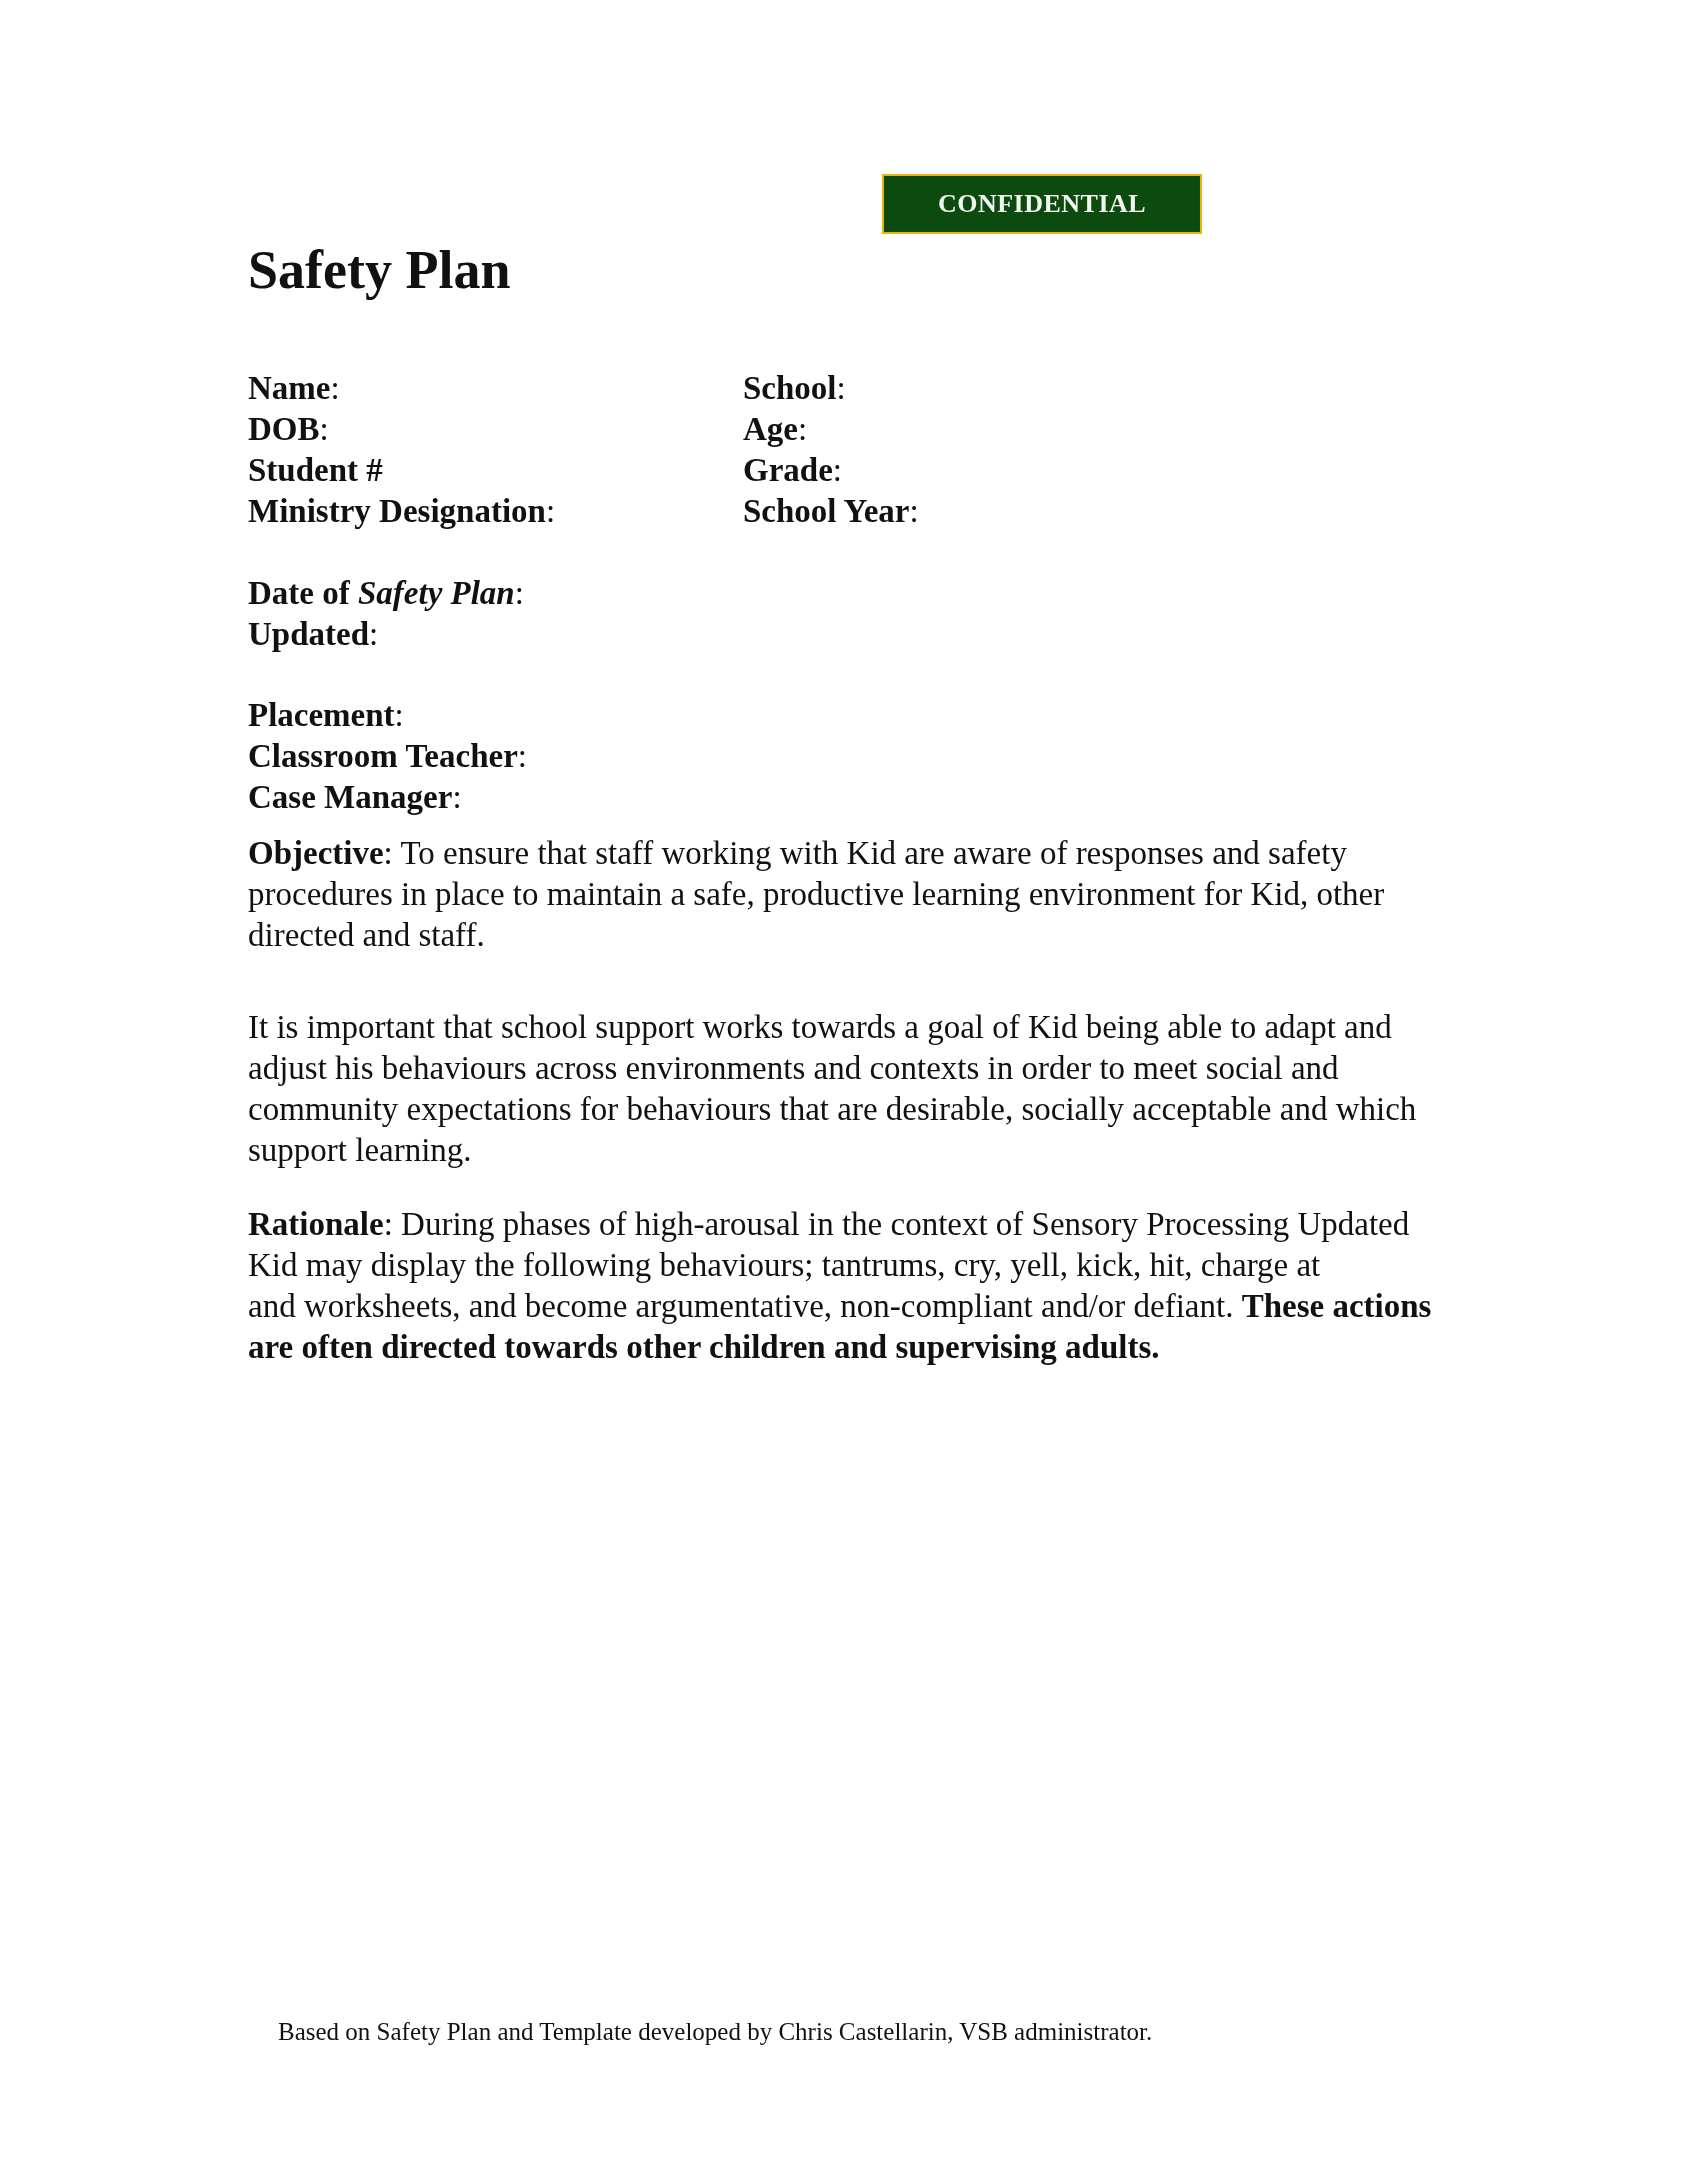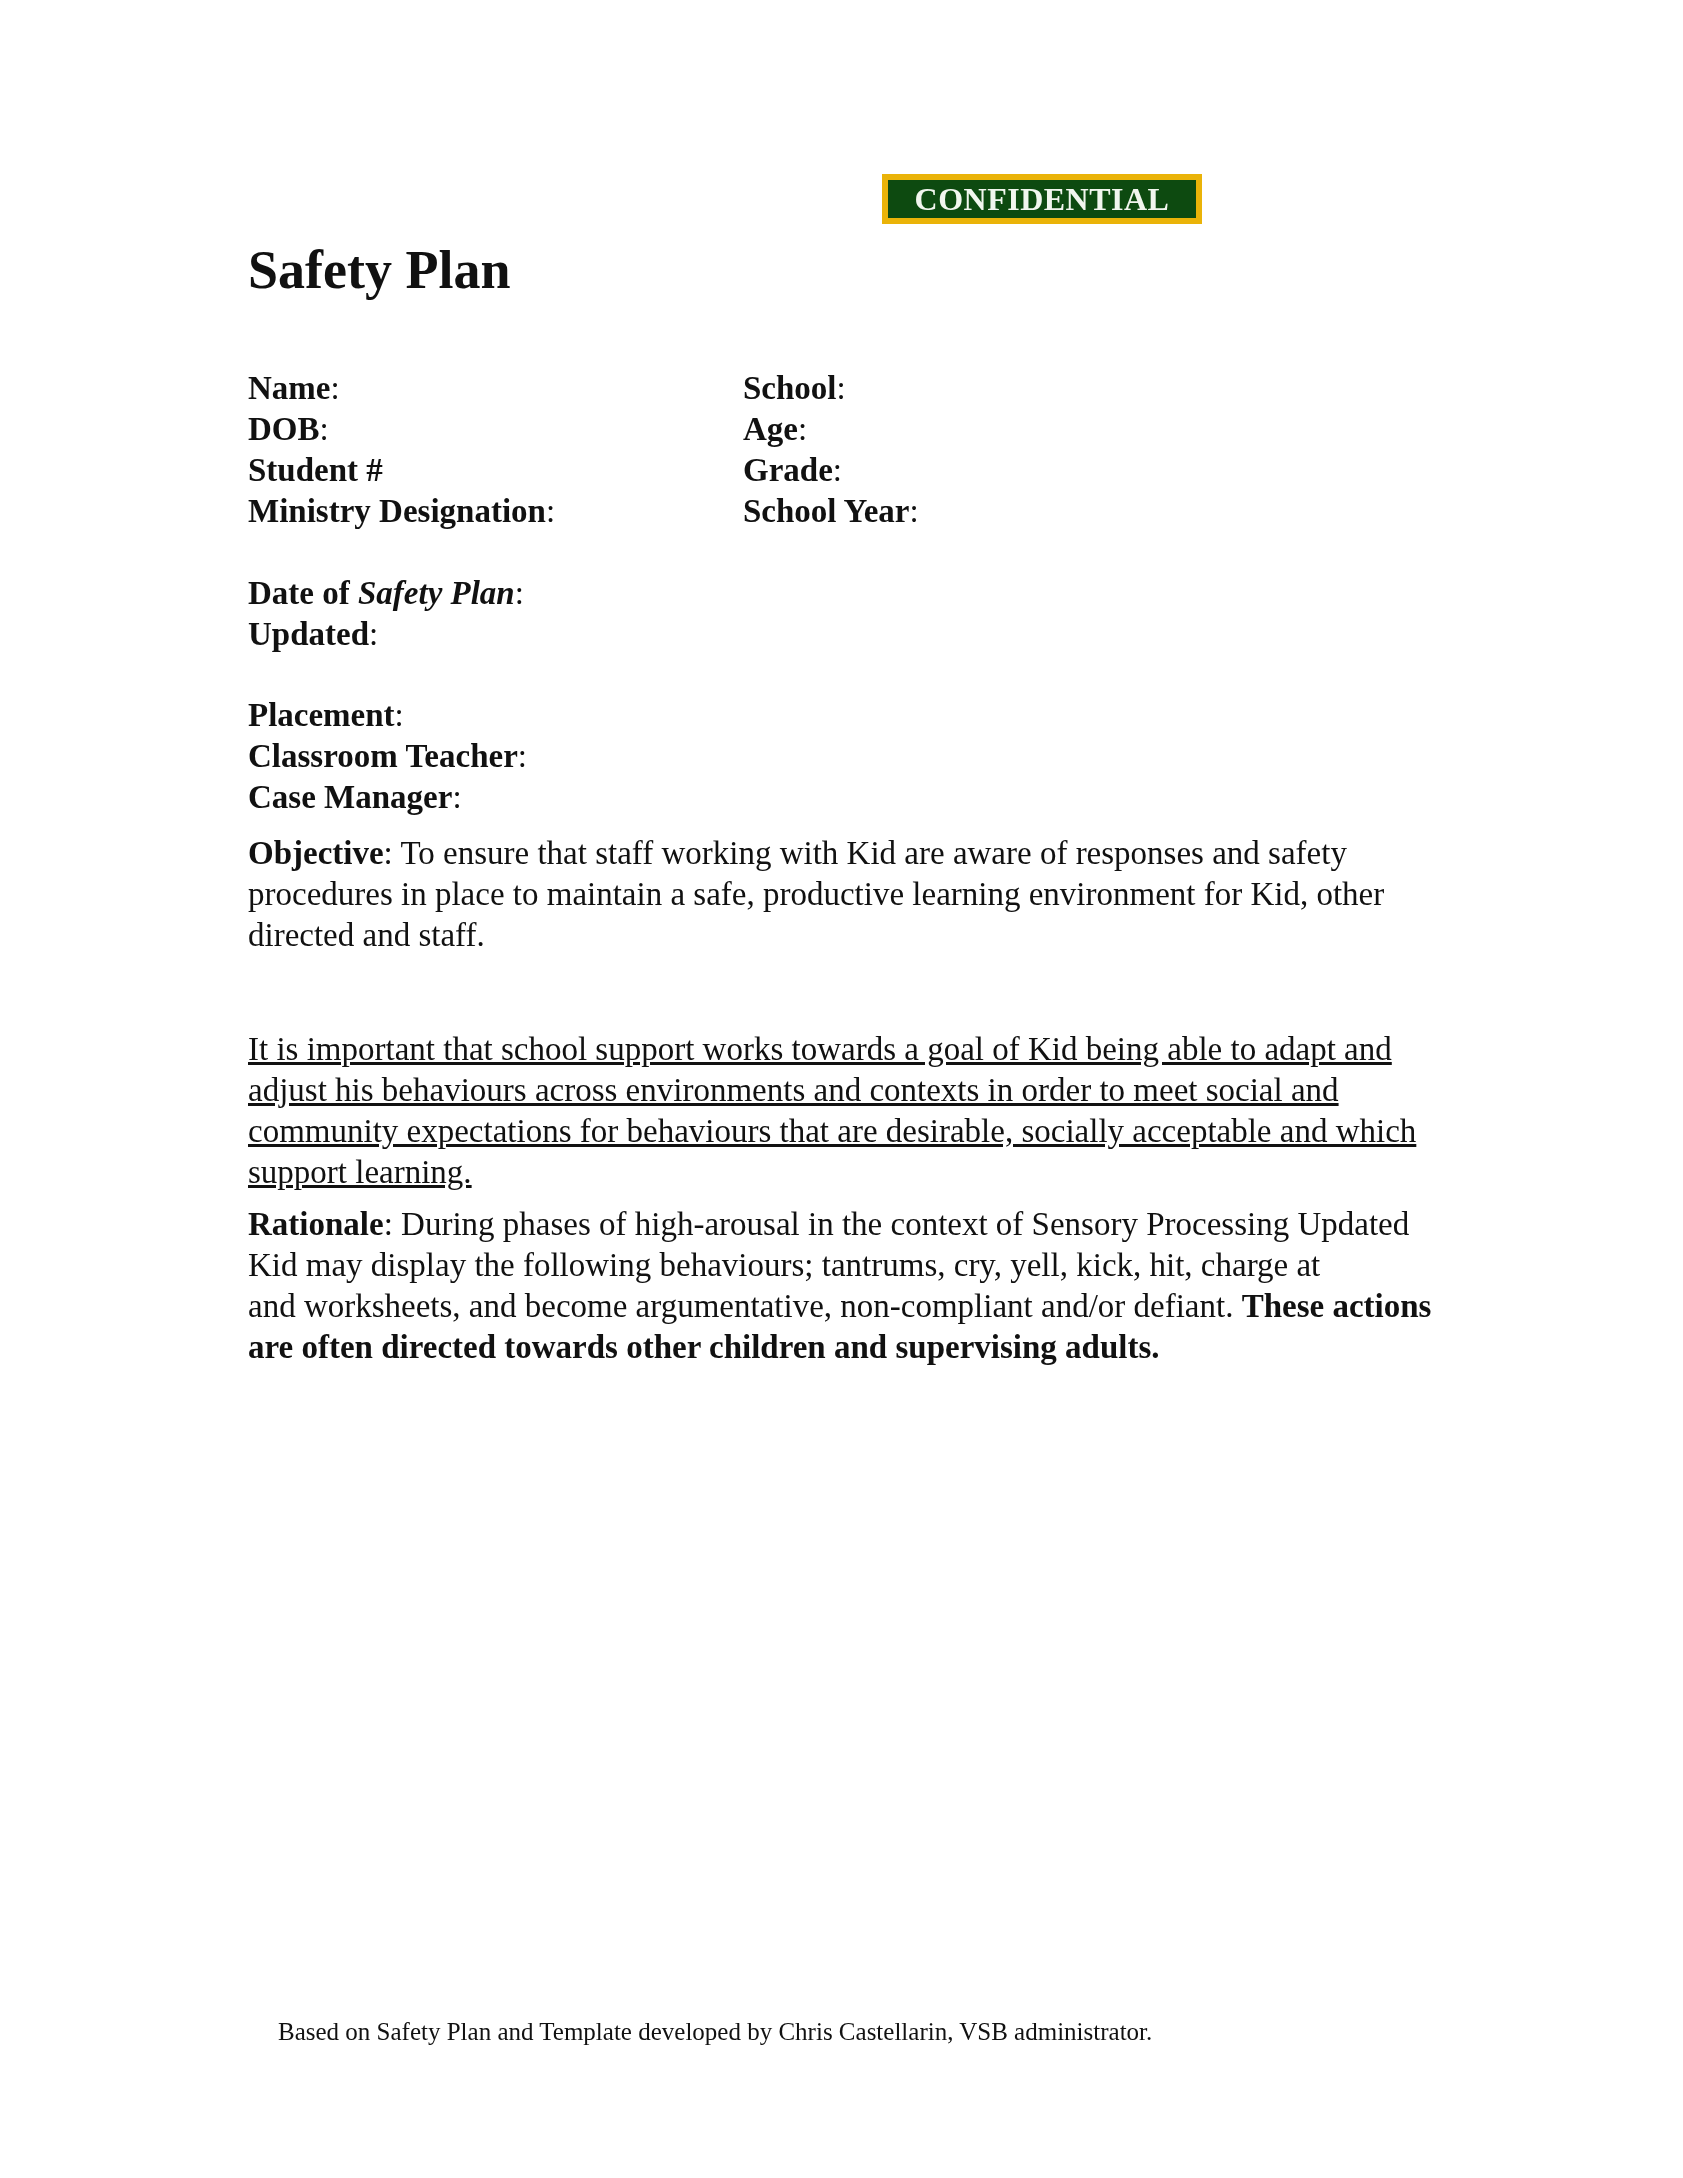--- a/index.html
+++ b/index.html
@@ -1,22 +1,22 @@
 <!DOCTYPE html>
 <html><head>
 <meta charset="utf-8">
 <style>
   html, body { margin: 0; padding: 0; background: #ffffff; }
   body { width: 1683px; height: 2178px; position: relative; overflow: hidden;
          font-family: "Liberation Serif", "DejaVu Serif", serif; color: #111111; }
   .abs { position: absolute; }
   .badge {
-    left: 882px; top: 174px; width: 320px; height: 50px;
-    background: #0d4a10; border: 6px solid #eab308; box-sizing: border-box;
-    color: #f1f6ee; font-weight: bold; font-size: 32px; letter-spacing: 0.5px;
+    left: 882px; top: 174px; width: 320px; height: 60px;
+    background: #0d4a10; border: 2px solid #eab308; box-sizing: border-box;
+    color: #f1f6ee; font-weight: bold; font-size: 26px; letter-spacing: 0.5px;
     display: flex; align-items: center; justify-content: center;
     font-family: "Liberation Serif", serif;
   }
   .title { left: 248px; top: 243px; font-size: 54px; font-weight: bold; line-height: 1; white-space: nowrap; }
   .block { font-size: 33px; line-height: 41px; white-space: nowrap; margin-top: 28px; }
   .b { font-weight: bold; }
   .bi { font-weight: bold; font-style: italic; }
   .para { left: 248px; width: 1188px; font-size: 33px; line-height: 41px; }
   .para .line { display: block; white-space: nowrap; }
   .footer { left: 278px; top: 2019px; font-size: 25px; line-height: 1; white-space: nowrap; text-align: center; }
@@ -54,21 +54,21 @@
   <div><span class="b">Classroom Teacher</span><span>:</span></div>
   <div><span class="b">Case Manager</span><span>:</span></div>
 </div>
 
 <div class="abs para" style="top:833px;">
   <span class="line"><span class="b">Objective</span><span>:</span><span> To ensure that staff working with Kid are aware of responses and safety</span></span>
   <span class="line">procedures in place to maintain a safe, productive learning environment for Kid, other</span>
   <span class="line">directed and staff.</span>
 </div>
 
-<div class="abs para" style="top:1029px;text-decoration:underline;">
+<div class="abs para" style="top:1007px;">
   <span class="line">It is important that school support works towards a goal of Kid being able to adapt and</span>
   <span class="line">adjust his behaviours across environments and contexts in order to meet social and</span>
   <span class="line">community expectations for behaviours that are desirable, socially acceptable and which</span>
   <span class="line">support learning.</span>
 </div>
 
 <div class="abs para" style="top:1204px;">
   <span class="line"><span class="b">Rationale</span><span>:</span><span> During phases of high-arousal in the context of Sensory Processing Updated</span></span>
   <span class="line">Kid may display the following behaviours; tantrums, cry, yell, kick, hit, charge at</span>
   <span class="line"><span>and worksheets, and become argumentative, non-compliant and/or defiant. </span><span class="b">These actions</span></span>

